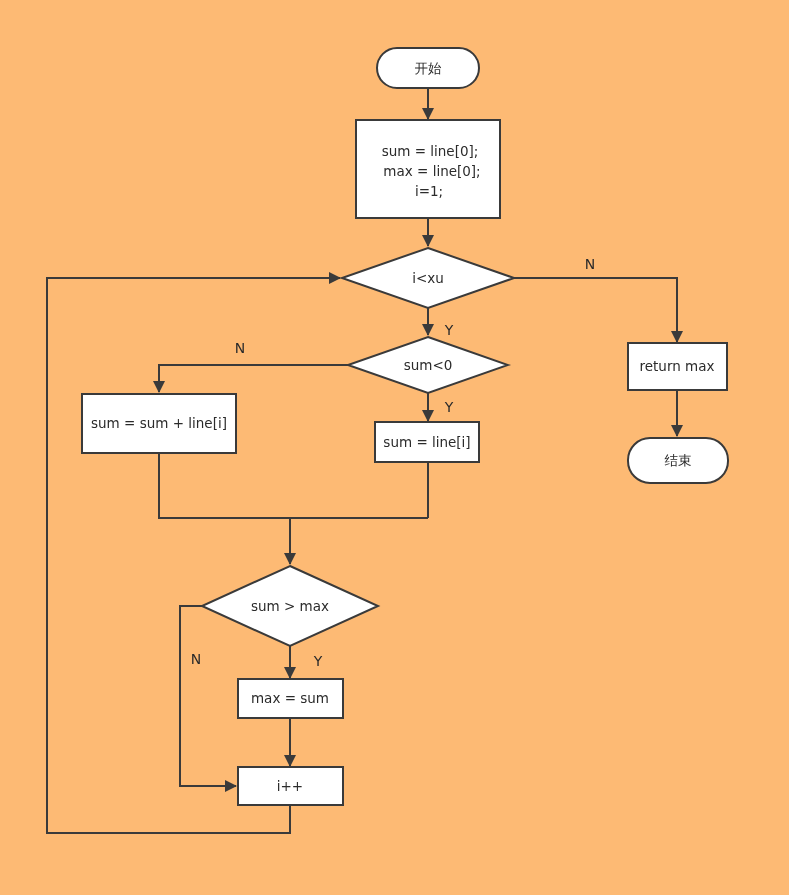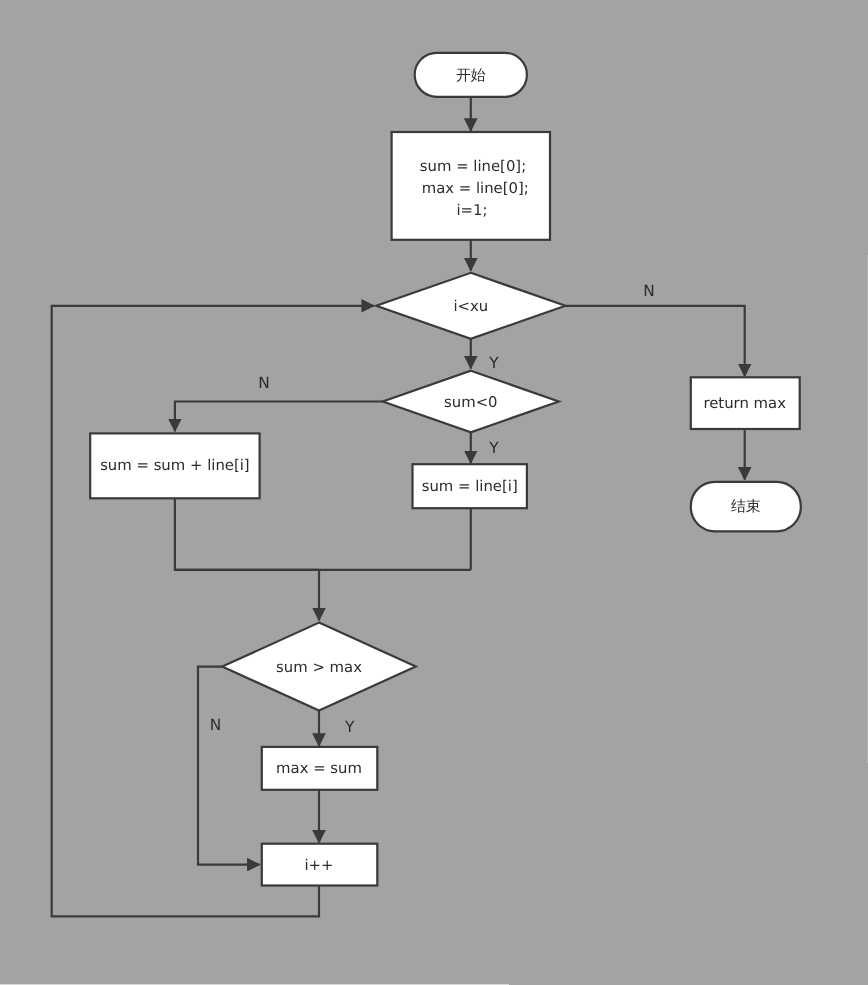--- a/index.html
+++ b/index.html
@@ -7,21 +7,21 @@
     padding: 0;
     background: #ffffff;
   }
   body {
     font-family: "DejaVu Sans", "Liberation Sans", sans-serif;
   }
   #canvas-wrap {
     position: relative;
     width: 789px;
     height: 895px;
-    background: #a3a3a3;
+    background: #fdba74;
     overflow: hidden;
   }
   svg#flowchart {
     position: absolute;
     left: 0;
     top: 0;
     width: 789px;
     height: 895px;
   }
   .node-shape {

